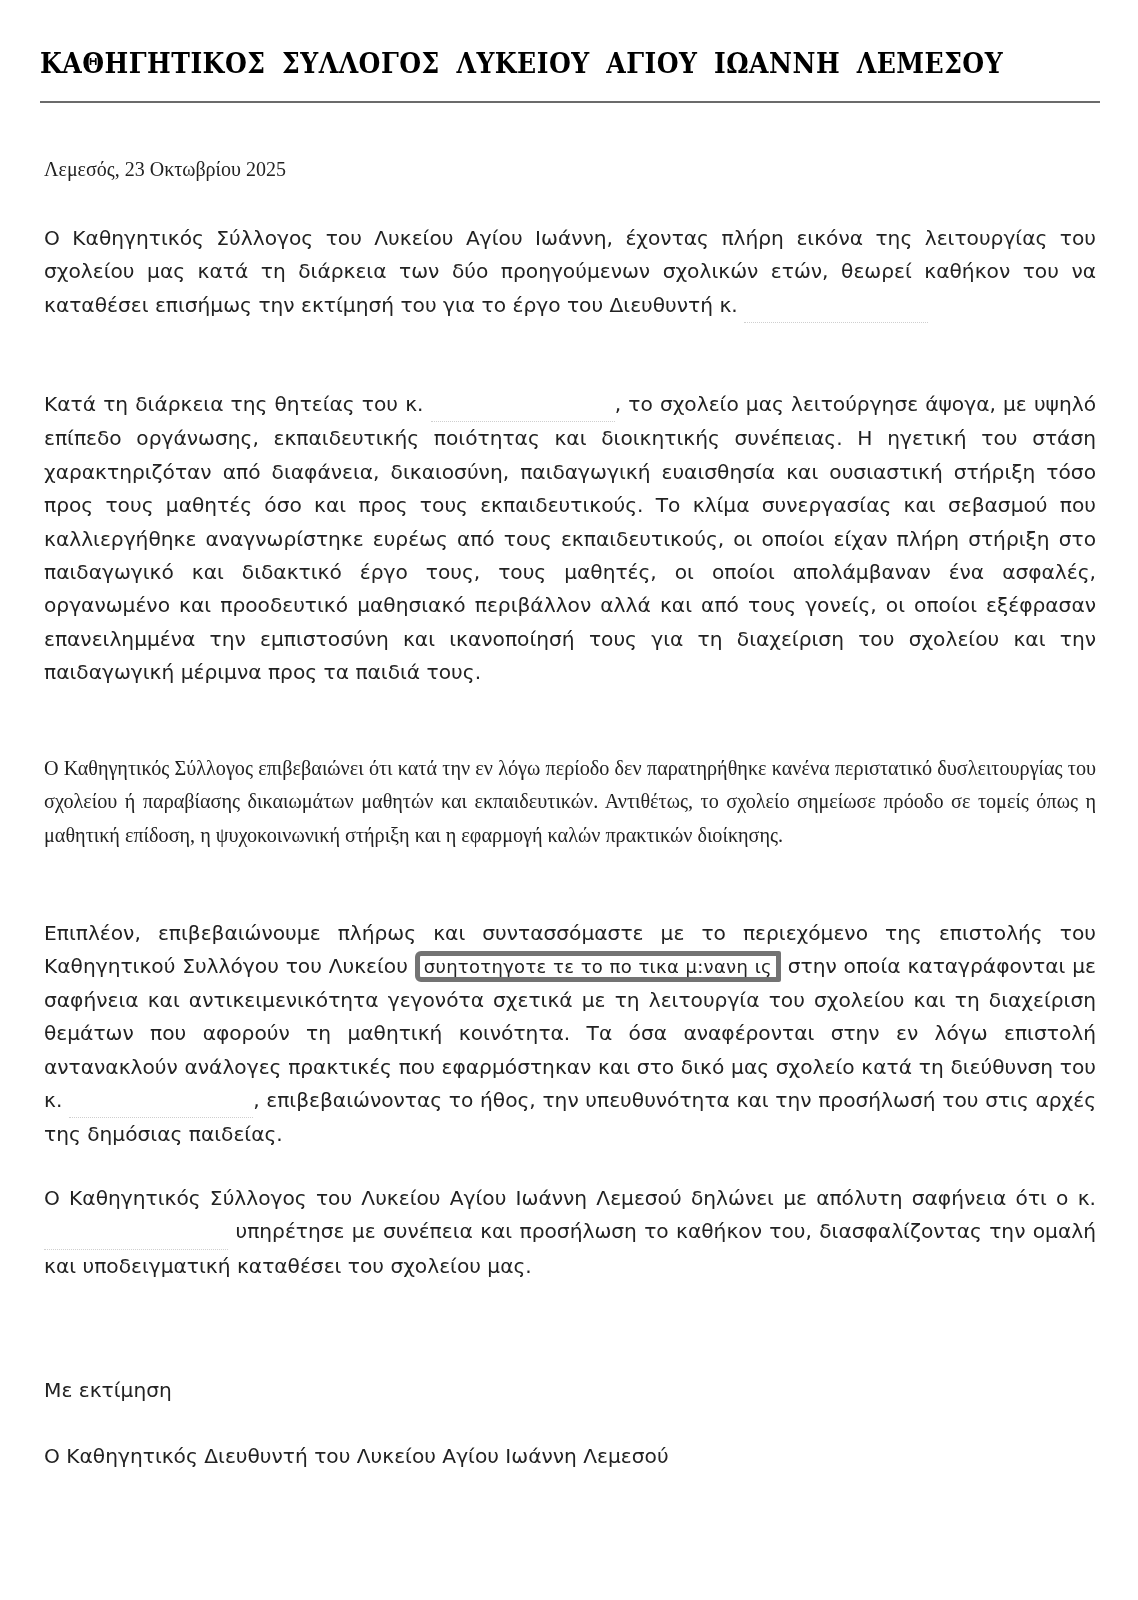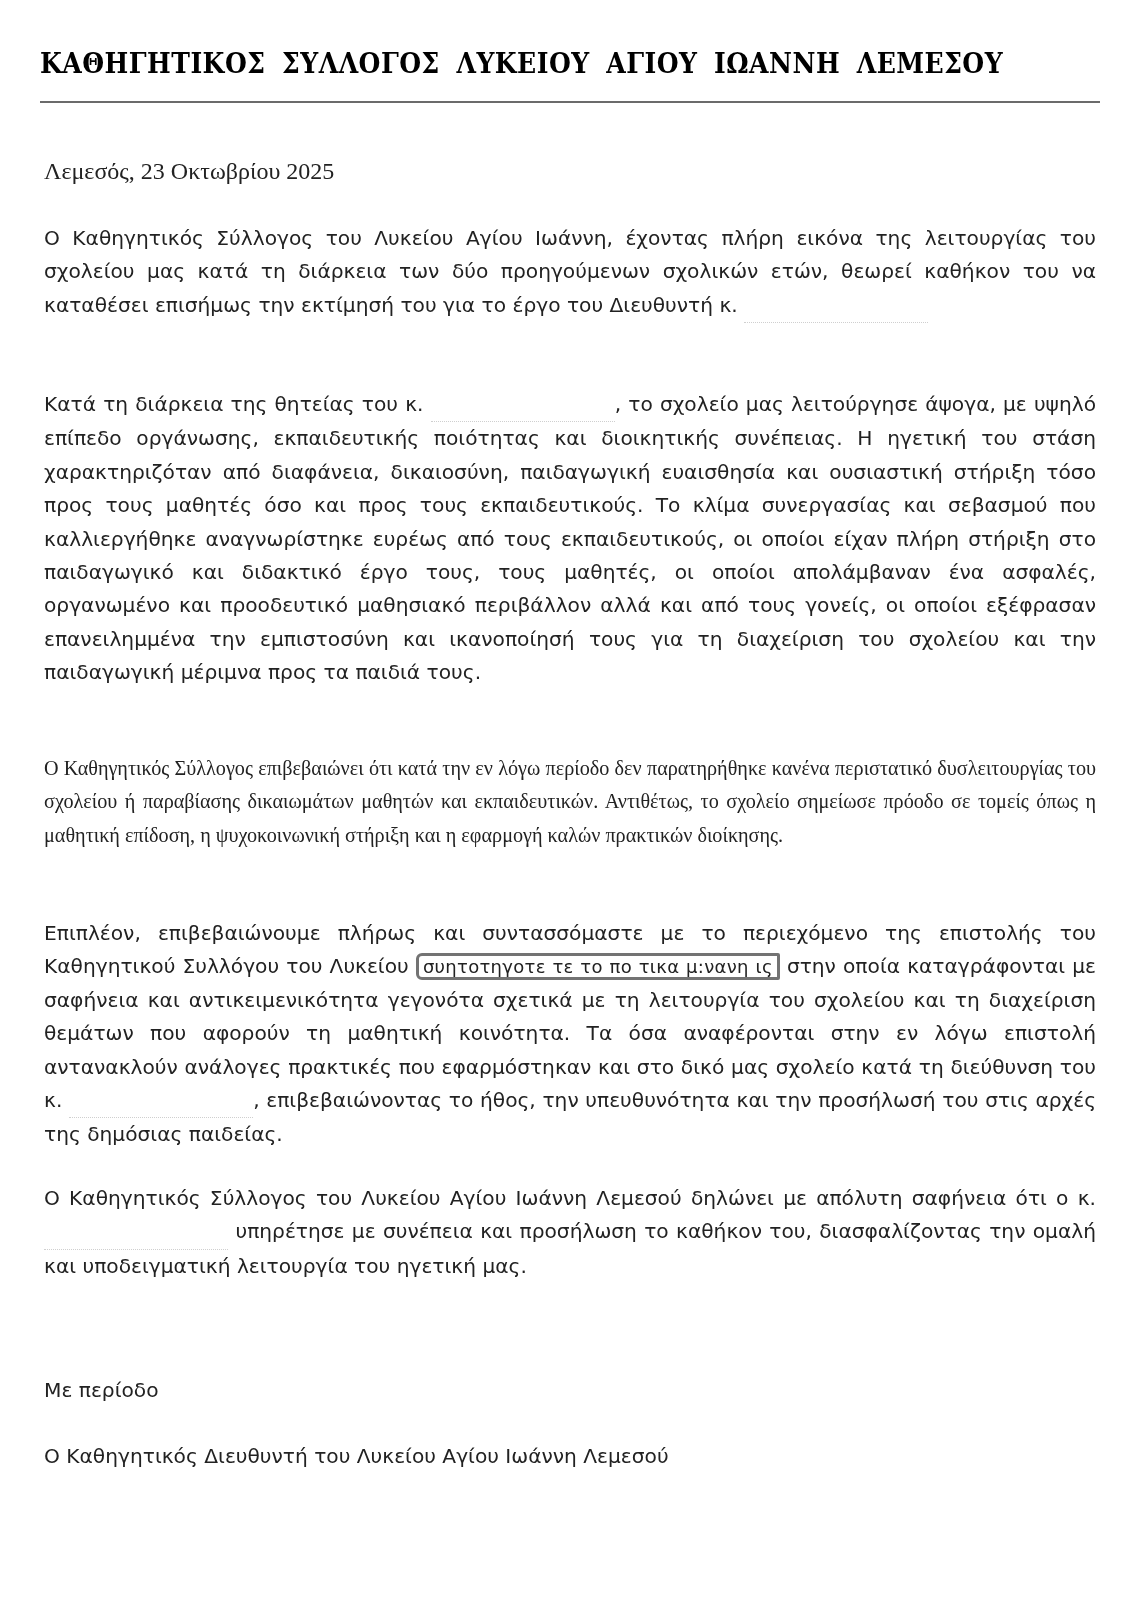--- a/index.html
+++ b/index.html
@@ -6,34 +6,34 @@
     body { width: 1138px; height: 1600px; position: relative; overflow: hidden; color: #1a1a1a; }
     .header-title {
       position: absolute; left: 40px; top: 48px; width: 1060px;
       font-family: "DejaVu Serif", serif; font-weight: bold; font-size: 27px;
       letter-spacing: 0.5px; word-spacing: 8px; color: #000; white-space: nowrap;
       transform: scaleX(0.93); transform-origin: left center;
     }
     .rule { position: absolute; left: 40px; top: 101px; width: 1060px; height: 2px; background: #6b6b6b; }
     .date {
       position: absolute; left: 44px; top: 158px;
-      font-family: "Liberation Serif", serif; font-size: 24px; color: #222;
+      font-family: "Liberation Serif", serif; font-size: 20px; color: #222;
     }
     .body-text {
       position: absolute; left: 44px; width: 1052px;
       font-family: "DejaVu Sans", sans-serif; font-size: 20.2px; line-height: 33.4px;
       text-align: justify; color: #222;
     }
     .p1 { top: 222px; }
     .p2 { top: 388px; }
     .p3 { top: 752px; font-family: Liberation Serif, serif; }
     .p4 { top: 917px; }
     .p5 { top: 1182px; }
     .redacted { display: inline-block; color: transparent; background: transparent; border-bottom: 1px dotted #cfcfcf; letter-spacing: 1px; }
-    .patch { border: 3px solid #737373; border-radius: 6px 2px 2px 6px; padding: 0 4px; font-size: 18px; letter-spacing: 0.3px; }
+    .patch { border: 5px solid #737373; border-radius: 6px 2px 2px 6px; padding: 0 4px; font-size: 18px; letter-spacing: 0.3px; }
     .closing {
       position: absolute; left: 44px;
       font-family: "DejaVu Sans", sans-serif; font-size: 20.2px; color: #222;
     }
     .closing-1 { top: 1378px; }
     .closing-2 { top: 1444px; }
   </style>
 </head>
 <body>
 
@@ -51,18 +51,18 @@
     <span>Κατά τη διάρκεια της θητείας του κ. </span><span class="redacted">[name redacted]</span><span>, το σχολείο μας λειτούργησε άψογα, με υψηλό επίπεδο οργάνωσης, εκπαιδευτικής ποιότητας και διοικητικής συνέπειας. Η ηγετική του στάση χαρακτηριζόταν από διαφάνεια, δικαιοσύνη, παιδαγωγική ευαισθησία και ουσιαστική στήριξη τόσο προς τους μαθητές όσο και προς τους εκπαιδευτικούς. Το κλίμα συνεργασίας και σεβασμού που καλλιεργήθηκε αναγνωρίστηκε ευρέως από τους εκπαιδευτικούς, οι οποίοι είχαν πλήρη στήριξη στο παιδαγωγικό και διδακτικό έργο τους, τους μαθητές, οι οποίοι απολάμβαναν ένα ασφαλές, οργανωμένο και προοδευτικό μαθησιακό περιβάλλον αλλά και από τους γονείς, οι οποίοι εξέφρασαν επανειλημμένα την εμπιστοσύνη και ικανοποίησή τους για τη διαχείριση του σχολείου και την παιδαγωγική μέριμνα προς τα παιδιά τους.</span>
   </div>
 
   <div class="body-text p3">Ο Καθηγητικός Σύλλογος επιβεβαιώνει ότι κατά την εν λόγω περίοδο δεν παρατηρήθηκε κανένα περιστατικό δυσλειτουργίας του σχολείου ή παραβίασης δικαιωμάτων μαθητών και εκπαιδευτικών. Αντιθέτως, το σχολείο σημείωσε πρόοδο σε τομείς όπως η μαθητική επίδοση, η ψυχοκοινωνική στήριξη και η εφαρμογή καλών πρακτικών διοίκησης.</div>
 
   <div class="body-text p4">
     <span>Επιπλέον, επιβεβαιώνουμε πλήρως και συντασσόμαστε με το περιεχόμενο της επιστολής του Καθηγητικού Συλλόγου του Λυκείου </span><span class="patch">συητοτηγοτε τε το πο τικα μ:νανη ις</span><span> στην οποία καταγράφονται με σαφήνεια και αντικειμενικότητα γεγονότα σχετικά με τη λειτουργία του σχολείου και τη διαχείριση θεμάτων που αφορούν τη μαθητική κοινότητα. Τα όσα αναφέρονται στην εν λόγω επιστολή αντανακλούν ανάλογες πρακτικές που εφαρμόστηκαν και στο δικό μας σχολείο κατά τη διεύθυνση του κ. </span><span class="redacted">[name redacted]</span><span>, επιβεβαιώνοντας το ήθος, την υπευθυνότητα και την προσήλωσή του στις αρχές της δημόσιας παιδείας.</span>
   </div>
 
   <div class="body-text p5">
-    <span>Ο Καθηγητικός Σύλλογος του Λυκείου Αγίου Ιωάννη Λεμεσού δηλώνει με απόλυτη σαφήνεια ότι ο κ. </span><span class="redacted">[name redacted]</span><span> υπηρέτησε με συνέπεια και προσήλωση το καθήκον του, διασφαλίζοντας την ομαλή και υποδειγματική λειτουργία του ηγετική μας.</span>
+    <span>Ο Καθηγητικός Σύλλογος του Λυκείου Αγίου Ιωάννη Λεμεσού δηλώνει με απόλυτη σαφήνεια ότι ο κ. </span><span class="redacted">[name redacted]</span><span> υπηρέτησε με συνέπεια και προσήλωση το καθήκον του, διασφαλίζοντας την ομαλή και υποδειγματική καταθέσει του σχολείου μας.</span>
   </div>
 
-  <div class="closing closing-1">Με περίοδο</div>
+  <div class="closing closing-1">Με εκτίμηση</div>
   <div class="closing closing-2">Ο Καθηγητικός Διευθυντή του Λυκείου Αγίου Ιωάννη Λεμεσού</div>
 </div>
 
 </body></html>

